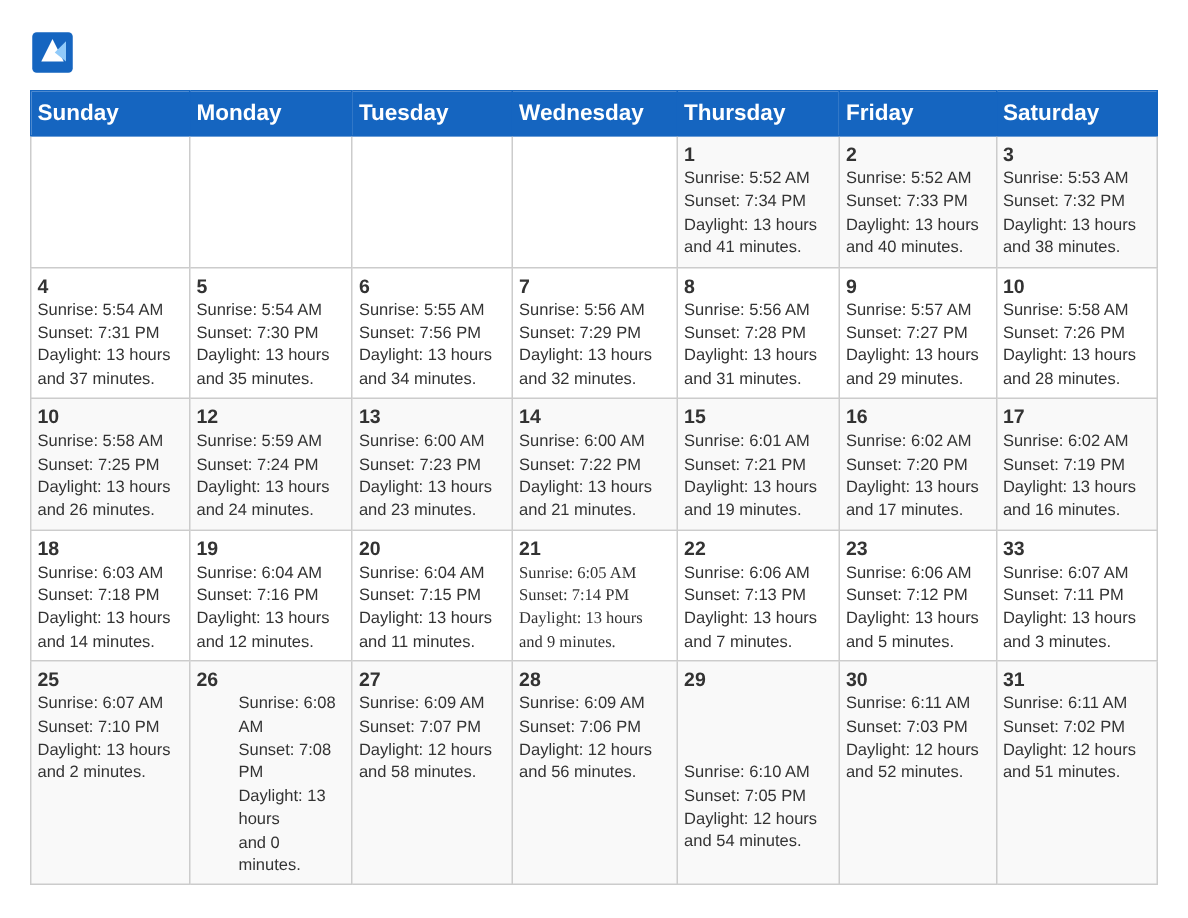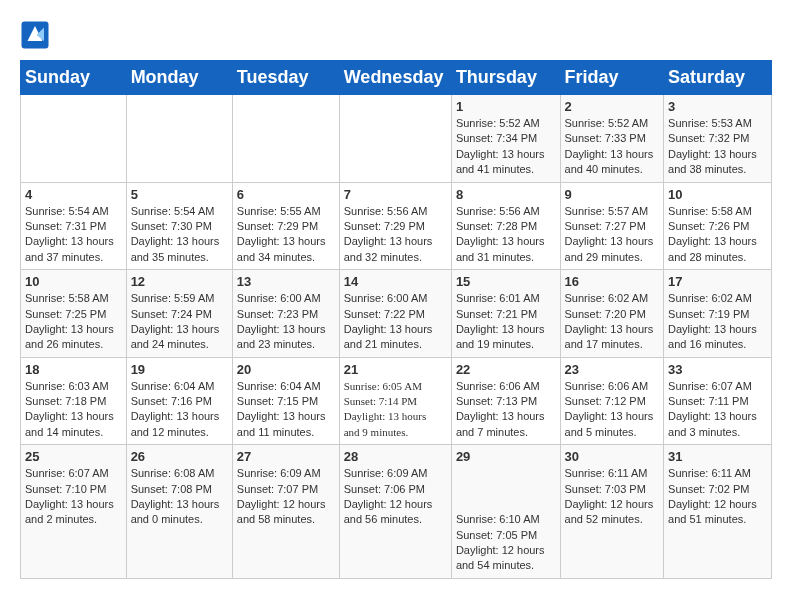--- a/index.html
+++ b/index.html
@@ -49,21 +49,21 @@
     table {
       width: 100%;
       border-collapse: collapse;
       font-size: 11px;
     }
     thead tr th {
       background-color: #1565c0;
       color: #fff;
       padding: 6px 4px;
       text-align: left;
-      font-size: 18px;
+      font-size: 15px;
       font-weight: bold;
       border: 1px solid #1565c0;
     }
     tbody tr td {
       border: 1px solid #ccc;
       vertical-align: top;
       padding: 4px 4px;
       width: 113px;
       min-height: 80px;
       color: #333;
@@ -161,21 +161,21 @@
         <td>
           <span class="day-number">5</span>
           <div class="day-info" style="white-space: pre-line;">Sunrise: 5:54 AM
 Sunset: 7:30 PM
 Daylight: 13 hours
 and 35 minutes.</div>
         </td>
         <td>
           <span class="day-number">6</span>
           <div class="day-info" style="white-space: pre-line;">Sunrise: 5:55 AM
-Sunset: 7:29 PM
+Sunset: 7:56 PM
 Daylight: 13 hours
 and 34 minutes.</div>
         </td>
         <td>
           <span class="day-number">7</span>
           <div class="day-info" style="white-space: pre-line;">Sunrise: 5:56 AM
 Sunset: 7:29 PM
 Daylight: 13 hours
 and 32 minutes.</div>
         </td>
@@ -306,21 +306,21 @@
       <tr>
         <td>
           <span class="day-number">25</span>
           <div class="day-info" style="white-space: pre-line;">Sunrise: 6:07 AM
 Sunset: 7:10 PM
 Daylight: 13 hours
 and 2 minutes.</div>
         </td>
         <td>
           <span class="day-number">26</span>
-          <div class="day-info" style="white-space: pre-line;">Sunrise: 6:08 AM
+          <div class="day-info" style="white-space: pre-line; margin-left: 28px;">Sunrise: 6:08 AM
 Sunset: 7:08 PM
 Daylight: 13 hours
 and 0 minutes.</div>
         </td>
         <td>
           <span class="day-number">27</span>
           <div class="day-info" style="white-space: pre-line;">Sunrise: 6:09 AM
 Sunset: 7:07 PM
 Daylight: 12 hours
 and 58 minutes.</div>

